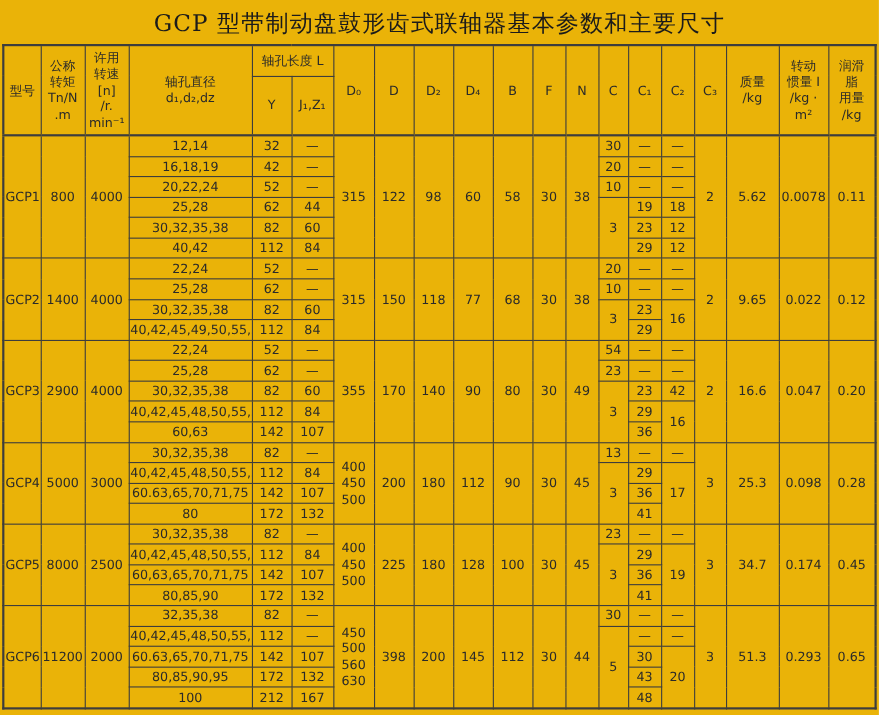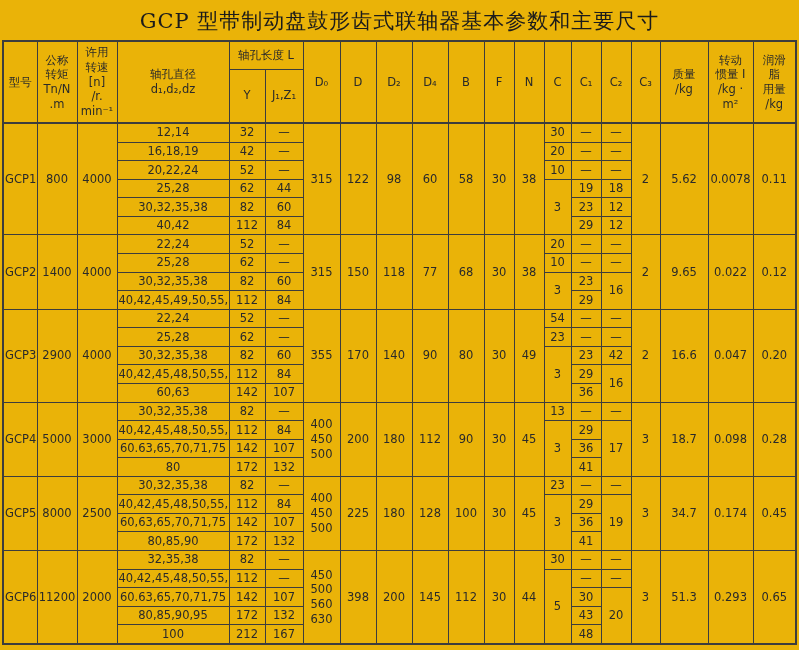--- a/index.html
+++ b/index.html
@@ -269,21 +269,21 @@
           <td rowspan="4">200</td>
           <td rowspan="4">180</td>
           <td rowspan="4">112</td>
           <td rowspan="4">90</td>
           <td rowspan="4">30</td>
           <td rowspan="4">45</td>
           <td>13</td>
           <td>—</td>
           <td>—</td>
           <td rowspan="4">3</td>
-          <td rowspan="4">18.7</td>
+          <td rowspan="4">25.3</td>
           <td rowspan="4">0.098</td>
           <td rowspan="4">0.28</td>
         </tr>
         <tr>
           <td>40,42,45,48,50,55,56</td>
           <td>112</td>
           <td>84</td>
           <td rowspan="3">3</td>
           <td>29</td>
           <td rowspan="3">17</td>

